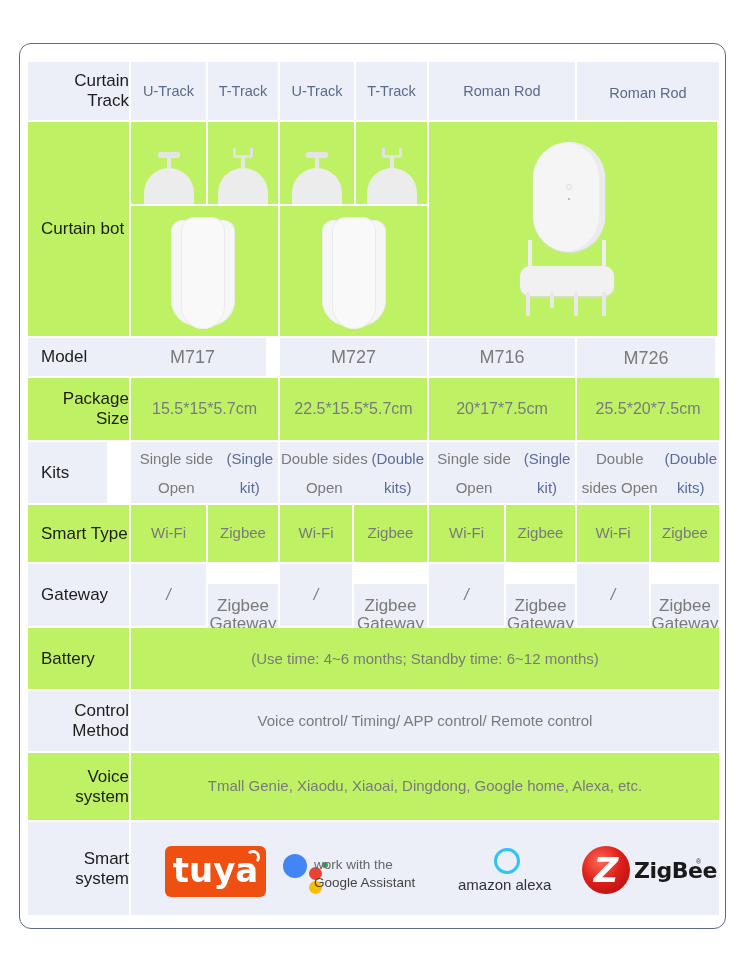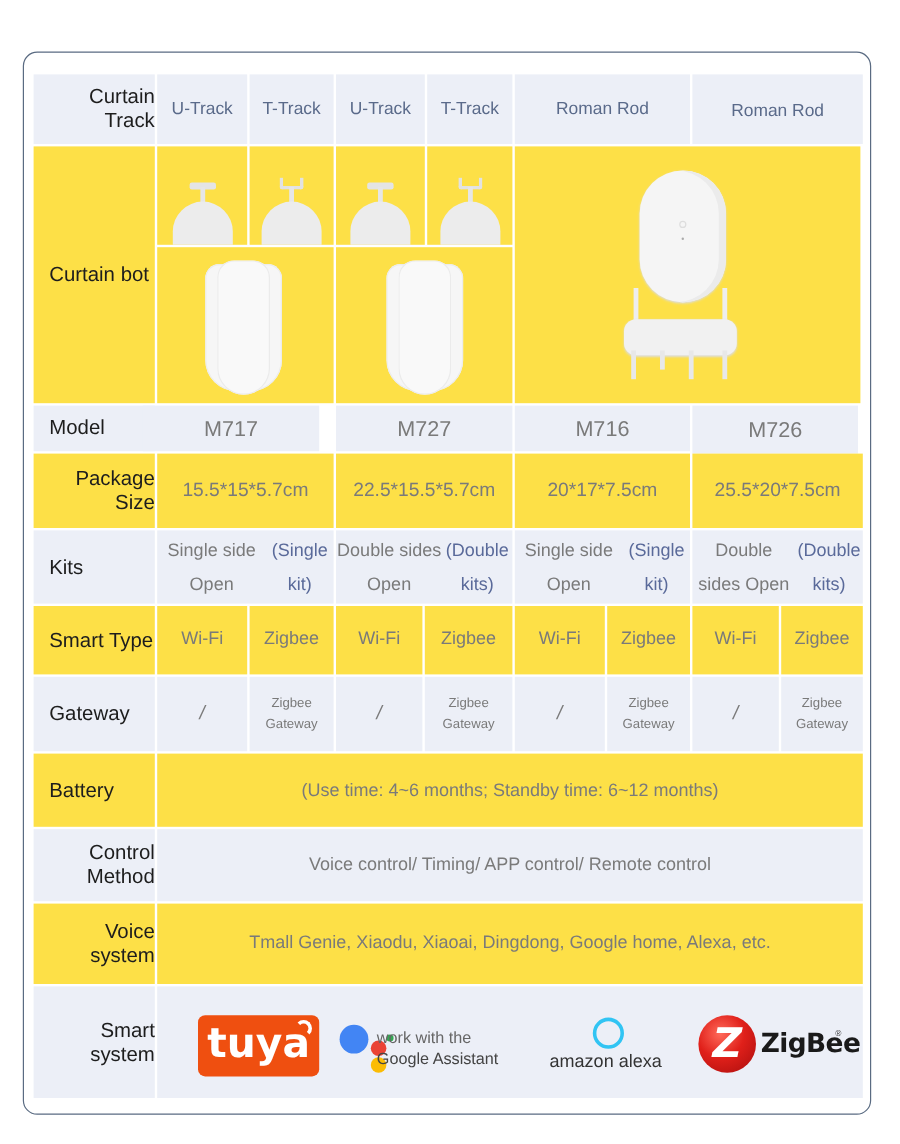--- a/index.html
+++ b/index.html
@@ -8,30 +8,30 @@
 
     .frame {
       position: absolute; left: 19px; top: 43px; width: 707px; height: 886px;
       border: 1.5px solid #5a6b82; border-radius: 12px; background: #fff;
     }
     .cell {
       position: absolute; display: flex; align-items: center; justify-content: center;
       text-align: center; color: #7a7a7a; font-size: 15px; line-height: 1.25;
     }
     .cell.shade { background: #eceff7; }
-    .cell.light { background: #fde047; }
+    .cell.light { background: #bef264; }
     .label {
       justify-content: flex-start; padding-left: 13px; text-align: right;
       color: #1d1d1d; font-size: 17px; line-height: 20px;
     }
     .track { color: #5a6a8a; font-size: 14.5px; }
     .model { color: #7a7a7a; font-size: 18px; }
     .kits { flex-direction: row; font-size: 15px; line-height: 29px; }
     .kits .k2 { color: #5a6a9a; }
-    .gw { font-size: 11px; line-height: 18px; }
+    .gw { font-size: 17px; line-height: 18px; margin-top: 20px; }
     .slash { font-style: italic; font-size: 16px; }
     .wide { flex-direction: column; font-size: 15px; line-height: 24px; }
 
     
     .hook { position: absolute; }
     .hook .dome {
       position: absolute; left: 50%; bottom: 0; transform: translateX(-50%);
       width: 50px; height: 36px; background: #ececec; border-radius: 25px 25px 0 0;
     }
     .hook .stem { position: absolute; left: 50%; bottom: 34px; transform: translateX(-50%); width: 4px; height: 14px; background: #e6e6e6; }
@@ -150,21 +150,21 @@
 <div class="cell shade model" style="left:280px;top:338px;width:147px;height:38px;">M727</div>
 <div class="cell shade model" style="left:429px;top:338px;width:146px;height:38px;">M716</div>
 <div class="cell shade model" style="left:577px;top:338px;width:138px;height:40px;">M726</div>
 
 <div class="cell light label" style="left:28px;top:378px;width:101px;height:62px;">Package Size</div>
 <div class="cell light" style="left:131px;top:378px;width:147px;height:62px;font-size:16px;">15.5*15*5.7cm</div>
 <div class="cell light" style="left:280px;top:378px;width:147px;height:62px;font-size:16px;">22.5*15.5*5.7cm</div>
 <div class="cell light" style="left:429px;top:378px;width:146px;height:62px;font-size:16px;">20*17*7.5cm</div>
 <div class="cell light" style="left:577px;top:378px;width:142px;height:62px;font-size:16px;">25.5*20*7.5cm</div>
 
-<div class="cell shade label" style="left:28px;top:442px;width:101px;height:61px;">Kits</div>
+<div class="cell shade label" style="left:28px;top:442px;width:79px;height:61px;">Kits</div>
 <div class="cell shade kits" style="left:131px;top:442px;width:147px;height:61px;">
   <span>Single side Open</span>
   <span class="k2">(Single kit)</span>
 </div>
 <div class="cell shade kits" style="left:280px;top:442px;width:147px;height:61px;">
   <span>Double sides Open</span>
   <span class="k2">(Double kits)</span>
 </div>
 <div class="cell shade kits" style="left:429px;top:442px;width:146px;height:61px;">
   <span>Single side Open</span>

